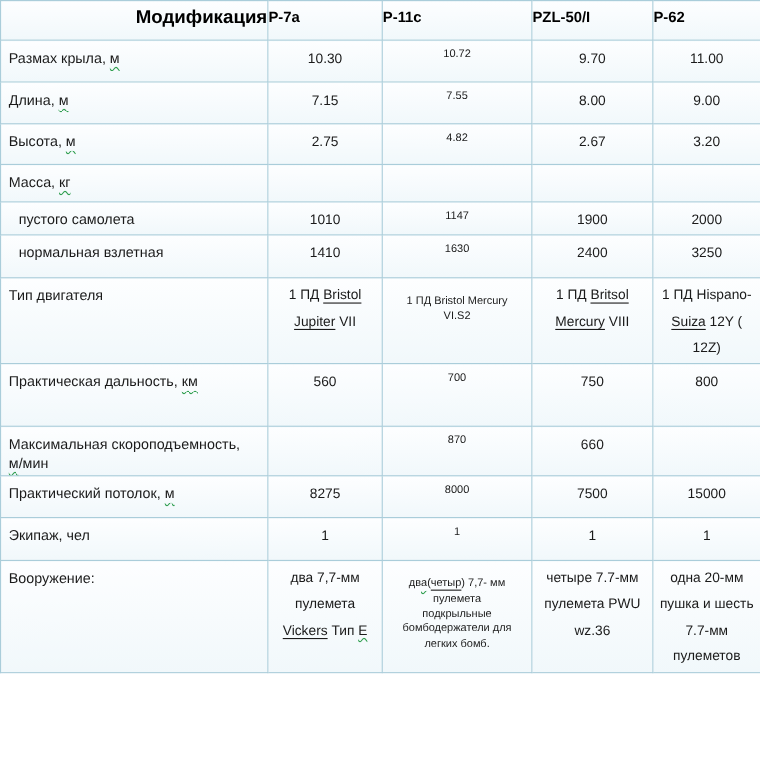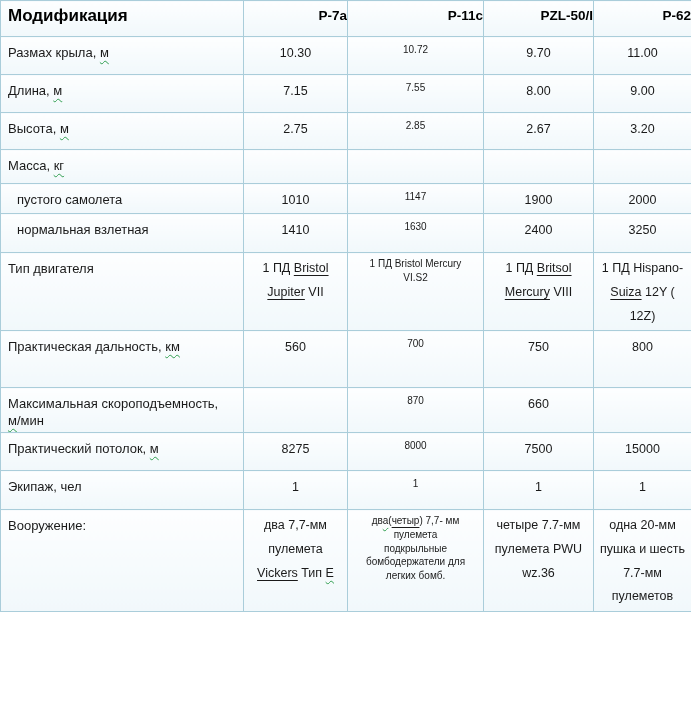--- a/index.html
+++ b/index.html
@@ -19,26 +19,26 @@
     vertical-align:top;
     padding:0;
     overflow:hidden;
   }
   
   col.c0{width:243px} col.c1{width:104px} col.c2{width:136px} col.c3{width:110px} col.c4{width:98px}
 
   
   .spec thead tr{height:36px}
   th.h0{
-    text-align:left;font-size:17px;font-weight:bold;color:#000;
+    text-align:right;font-size:17px;font-weight:bold;color:#000;
     padding:5px 0 0 7px;
     margin-left:20px;
   }
   th.hc{
-    text-align:right;font-size:13.5px;font-weight:bold;color:#000;
+    text-align:left;font-size:13.5px;font-weight:bold;color:#000;
     padding:7px 0 0 0;
   }
 
   
   tbody tr:nth-child(1){height:38px}
   tbody tr:nth-child(2){height:38px}
   tbody tr:nth-child(3){height:37px}
   tbody tr:nth-child(4){height:34px}
   tbody tr:nth-child(5){height:30px}
   tbody tr:nth-child(6){height:39px}
@@ -60,21 +60,21 @@
   }
   td.lbl.indent{padding-left:16px}
   td.val{
     font-size:12.5px;text-align:center;
     padding:9px 2px 2px 2px;
     white-space:pre-line;
   }
   td.val.c2cell{font-size:10px;padding-top:7px}
   
   td.val.wide{line-height:1.9;padding-top:4px}
-  td.val.tight{line-height:1.38;padding-top:4px}
+  td.val.tight{line-height:1.38;padding-top:14px}
 
   
   .u-red{
     text-decoration-line:underline;text-decoration-style:wavy;
     text-decoration-color:#e04343;text-decoration-thickness:1px;
     text-underline-offset:3px;
     text-decoration:underline;
   }
   .u-green{
     text-decoration-line:underline;text-decoration-style:wavy;
@@ -113,21 +113,21 @@
       <tr>
         <td class="lbl">Длина, <span class="u-green">м</span></td>
         <td class="val">7.15</td>
         <td class="val c2cell">7.55</td>
         <td class="val">8.00</td>
         <td class="val">9.00</td>
       </tr>
       <tr>
         <td class="lbl">Высота, <span class="u-green">м</span></td>
         <td class="val">2.75</td>
-        <td class="val c2cell">2.85</td>
+        <td class="val c2cell">4.82</td>
         <td class="val">2.67</td>
         <td class="val">3.20</td>
       </tr>
       <tr>
         <td class="lbl">Масса, <span class="u-green">кг</span></td>
         <td class="val"></td>
         <td class="val c2cell"></td>
         <td class="val"></td>
         <td class="val"></td>
       </tr>

